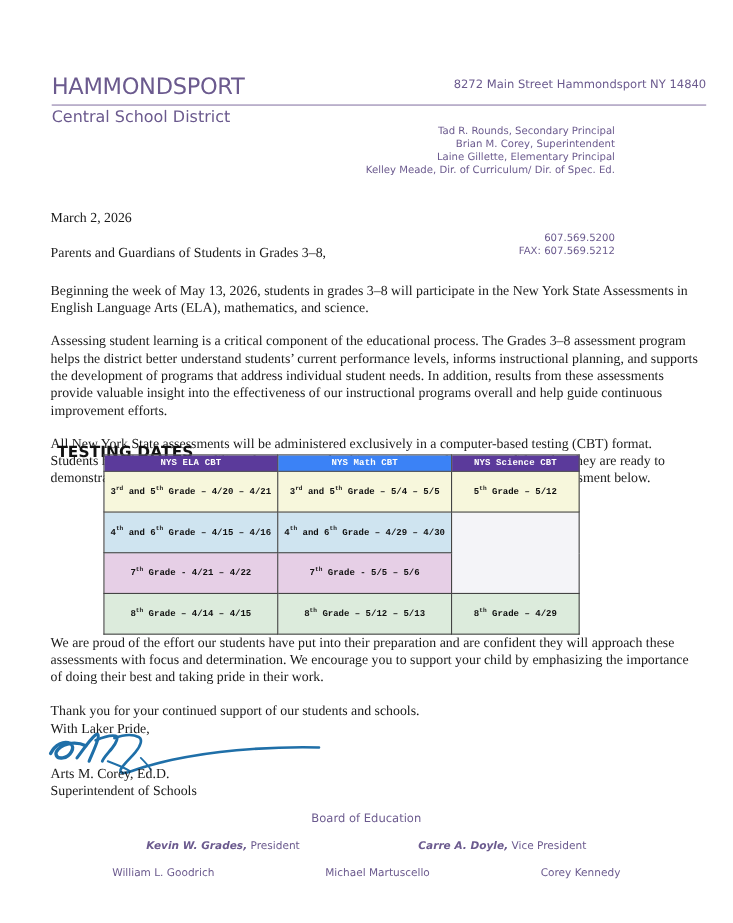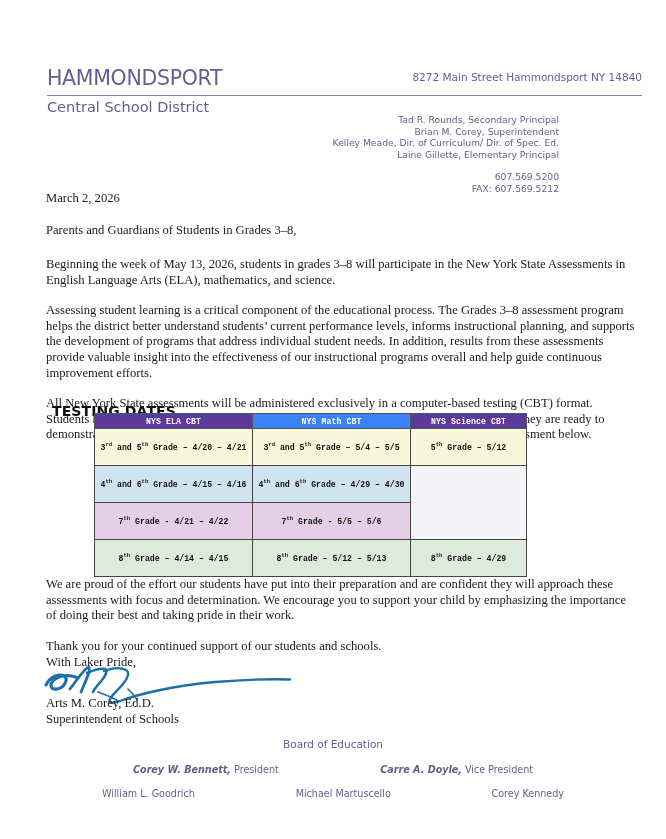--- a/index.html
+++ b/index.html
@@ -250,25 +250,25 @@
       <div class="district-name" style="color: rgb(107, 90, 142);">HAMMONDSPORT</div>
       <div class="address-line" style="color: rgb(107, 90, 142);">8272 Main Street Hammondsport NY 14840</div>
     </div>
   </div>
   <div class="lh-rule" style="background: rgb(139, 123, 168);"></div>
   <div class="district-sub" style="color: rgb(107, 90, 142);">Central School District</div>
 
   <div class="admins" style="color: rgb(107, 90, 142);">
     <div>Tad R. Rounds, Secondary Principal</div>
     <div>Brian M. Corey, Superintendent</div>
+    <div>Laine Gillette, Elementary Principal</div>
     <div>Kelley Meade, Dir. of Curriculum/ Dir. of Spec. Ed.</div>
-    <div>Laine Gillette, Elementary Principal</div>
-  </div>
-
-  <div class="contacts" style="color: rgb(107, 90, 142);">
+  </div>
+
+  <div class="contacts" style="color: rgb(107, 90, 142); margin-top: 40px;">
     <div>607.569.5200</div>
     <div>FAX: 607.569.5212</div>
   </div>
 
   <div class="letter-body">
     <div class="date-line">March 2, 2026</div>
     <div class="salutation">Parents and Guardians of Students in Grades 3–8,</div>
     <div class="para">Beginning the week of May 13, 2026, students in grades 3–8 will participate in the New York State Assessments in English Language Arts (ELA), mathematics, and science.</div>
     <div class="para">Assessing student learning is a critical component of the educational process. The Grades 3–8 assessment program helps the district better understand students’ current performance levels, informs instructional planning, and supports the development of programs that address individual student needs. In addition, results from these assessments provide valuable insight into the effectiveness of our instructional programs overall and help guide continuous improvement efforts.</div>
     <div class="para">All New York State assessments will be administered exclusively in a computer-based testing (CBT) format. Students have been working diligently to prepare for this transition, and we are confident that they are ready to demonstrate their learning in this format. Please see the testing schedule for dates of each assessment below.</div>
@@ -332,21 +332,21 @@
   </div>
 
   <div class="signer">
     <div>Arts M. Corey, Ed.D.</div>
     <div>Superintendent of Schools</div>
   </div>
 
   <div class="boe" style="color: rgb(107, 90, 142);">
     <div class="boe-title">Board of Education</div>
     <div class="boe-officers">
-      <div class="boe-officer"><span class="nm">Corey W. Bennett,</span><span> President</span></div>
+      <div class="boe-officer"><span class="nm">Kevin W. Grades,</span><span> President</span></div>
       <div class="boe-officer"><span class="nm">Carre A. Doyle,</span><span> Vice President</span></div>
     </div>
     <div class="boe-members">
       <div>William L. Goodrich</div>
       <div>Michael Martuscello</div>
       <div>Corey Kennedy</div>
     </div>
   </div>
 
 </div>

